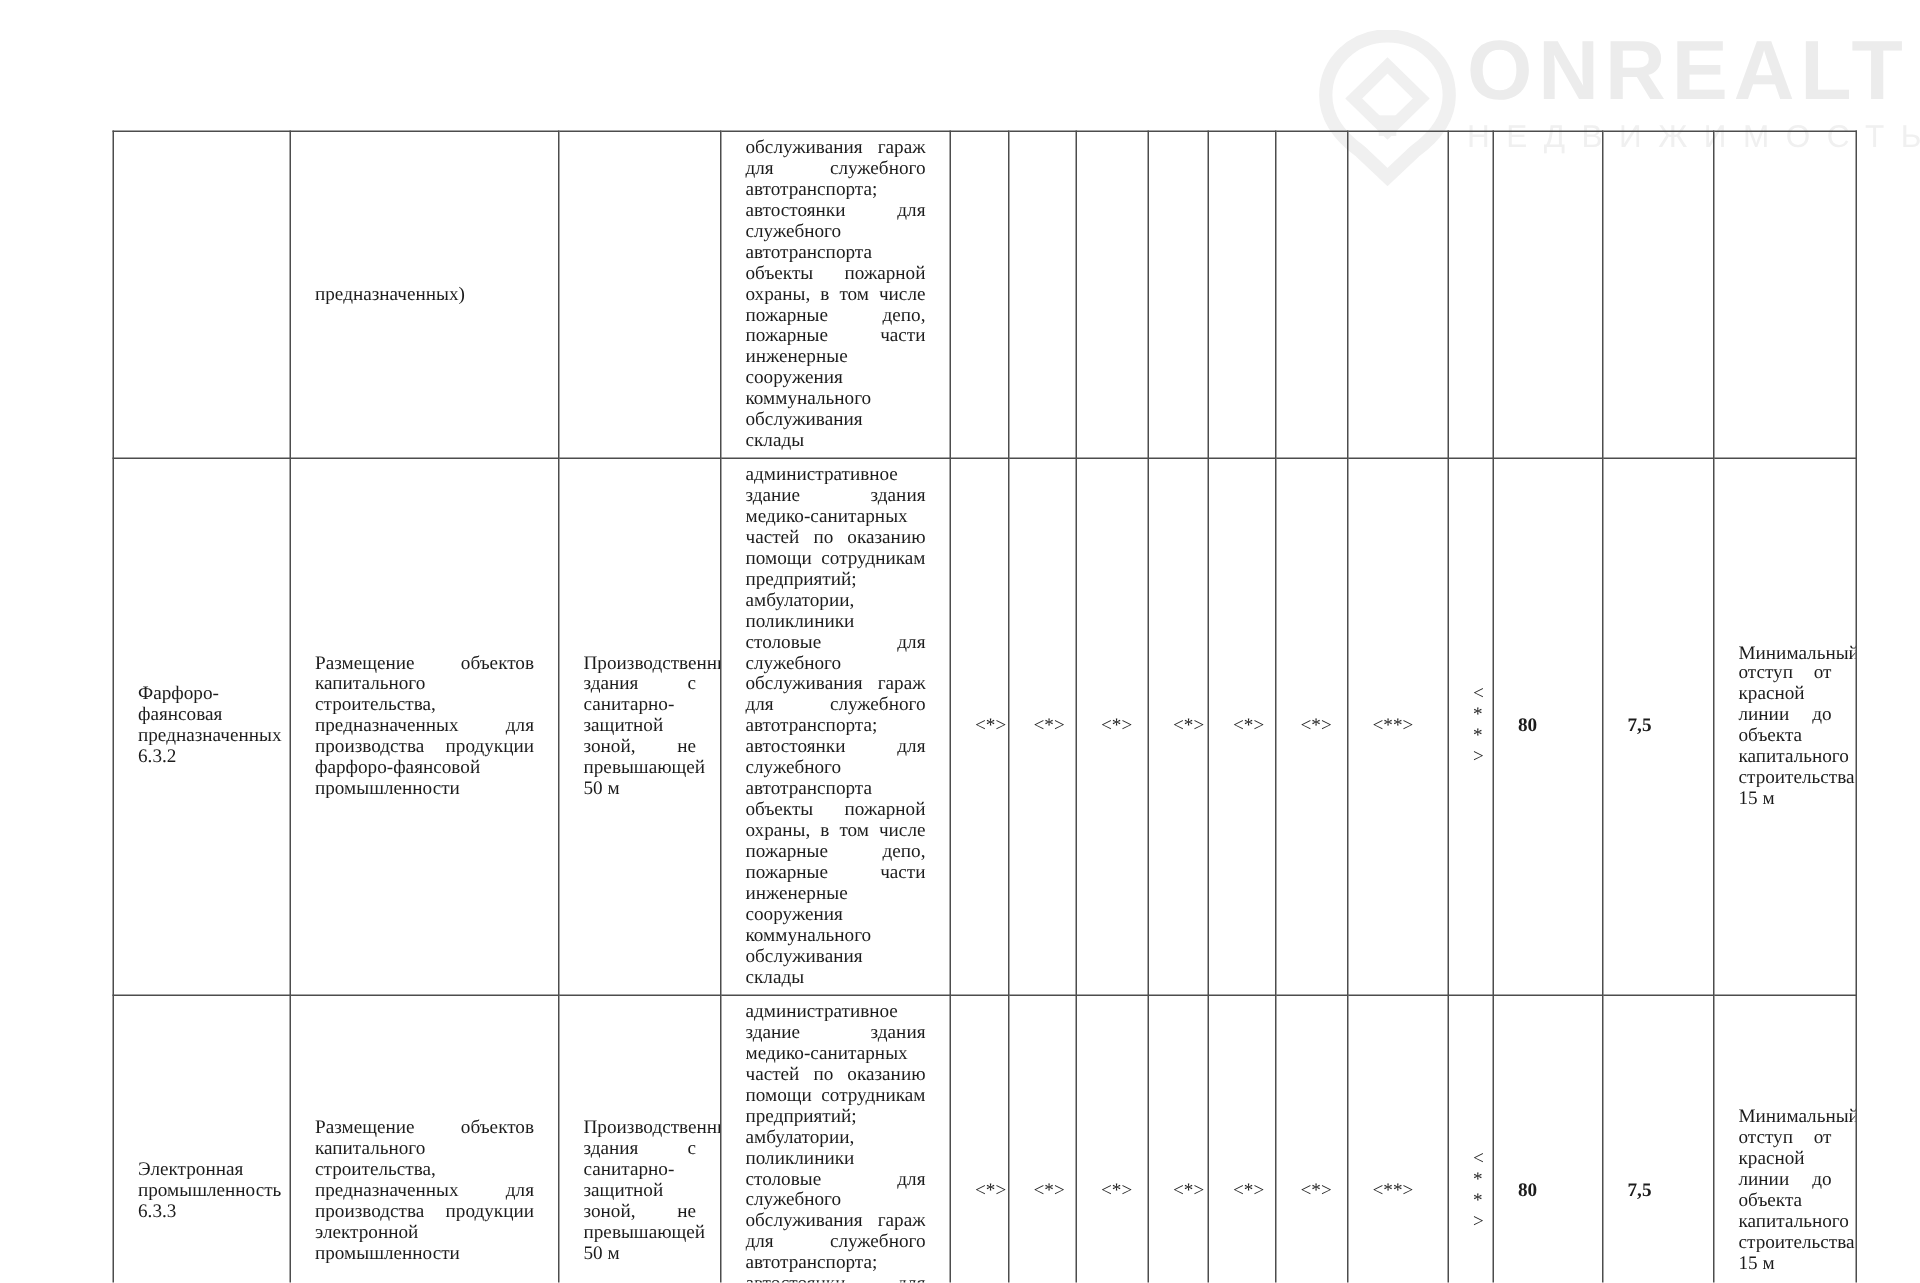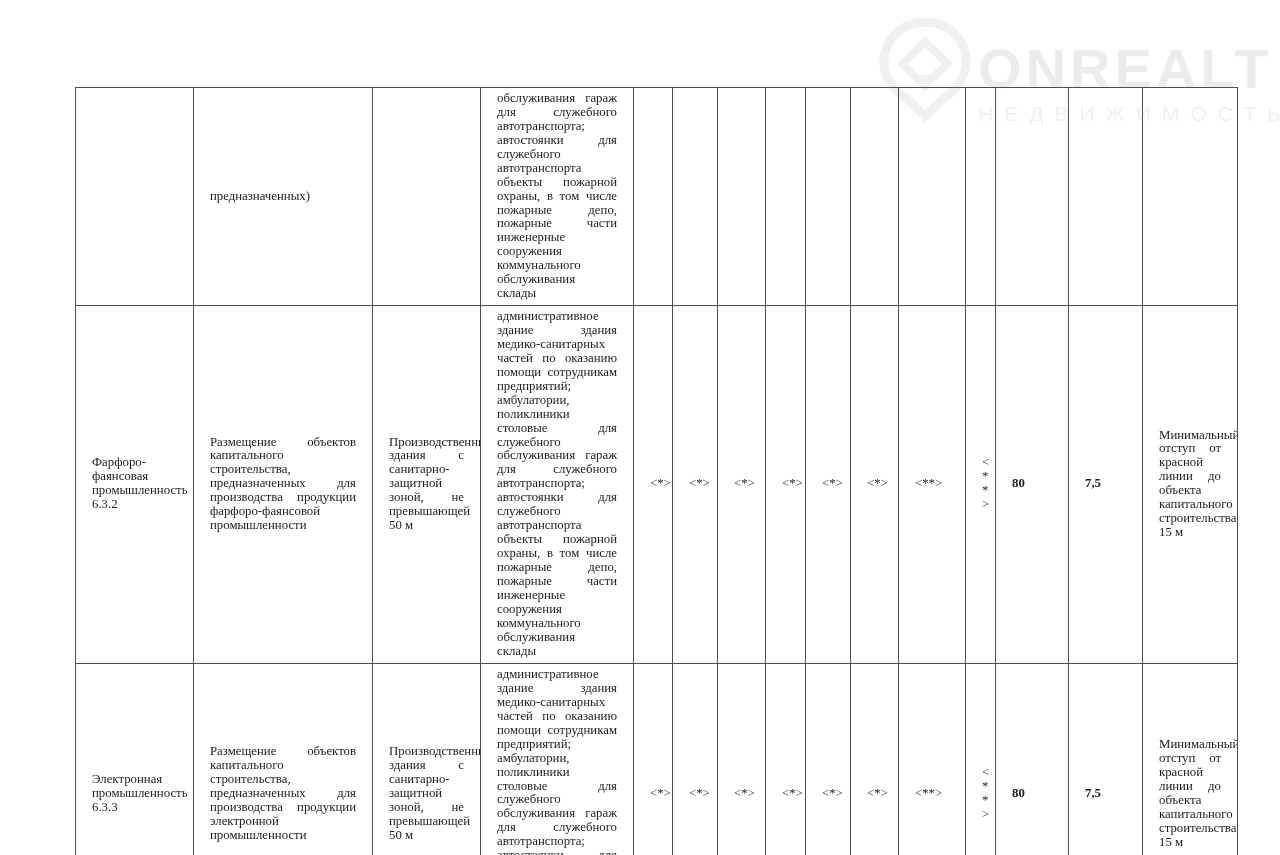--- a/index.html
+++ b/index.html
@@ -11,21 +11,21 @@
     font-family:"Liberation Serif", serif;
     color:#1c1c1c;
   }
   
   .watermark{
     position:absolute;
     top:16px;left:876px;
     width:390px;height:110px;
     z-index:0;
     display:flex;
-    align-items:flex-end;
+    align-items:flex-start;
     user-select:none;
   }
   .wm-icon{flex:0 0 auto;margin-top:4px;}
   .wm-text{margin-left:4px;}
   .wm-brand{
     font-family:"Liberation Sans", sans-serif;
     font-weight:bold;
     font-size:56px;
     line-height:62px;
     letter-spacing:4px;
@@ -121,21 +121,21 @@
       <td class="mark"></td>
       <td class="mark"></td>
       <td class="mark"></td>
       <td class="mark-narrow"></td>
       <td class="num"></td>
       <td class="num"></td>
       <td></td>
     </tr>
 
     <tr class="r2">
-      <td class="c1">Фарфоро-фаянсовая промышленность 6.3.2</td>
+      <td class="c1">Фарфоро-фаянсовая предназначенных 6.3.2</td>
       <td>Размещение объектов капитального строительства, предназначенных для производства продукции фарфоро-фаянсовой промышленности</td>
       <td>Производственные здания с санитарно-защитной зоной, не превышающей 50 м</td>
       <td class="top">административное здание здания медико-санитарных частей по оказанию помощи сотрудникам предприятий; амбулатории, поликлиники столовые для служебного обслуживания гараж для служебного автотранспорта; автостоянки для служебного автотранспорта объекты пожарной охраны, в том числе пожарные депо, пожарные части инженерные сооружения коммунального обслуживания склады</td>
       <td class="mark">&lt;*&gt;</td>
       <td class="mark">&lt;*&gt;</td>
       <td class="mark">&lt;*&gt;</td>
       <td class="mark">&lt;*&gt;</td>
       <td class="mark">&lt;*&gt;</td>
       <td class="mark">&lt;*&gt;</td>
       <td class="mark">&lt;**&gt;</td>

